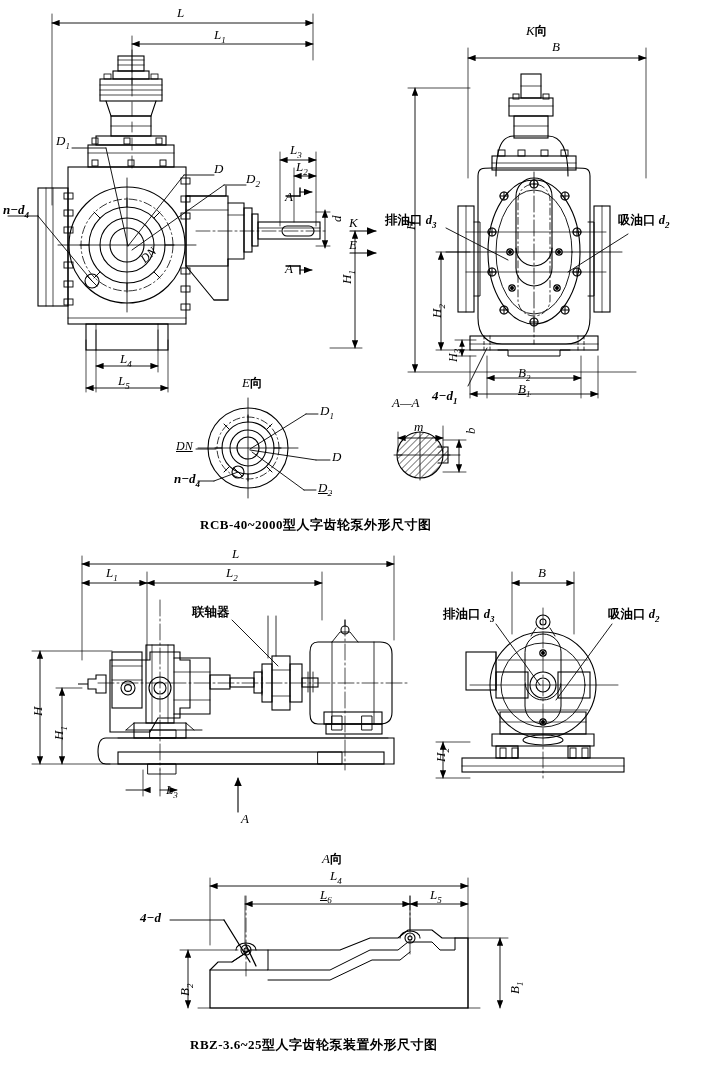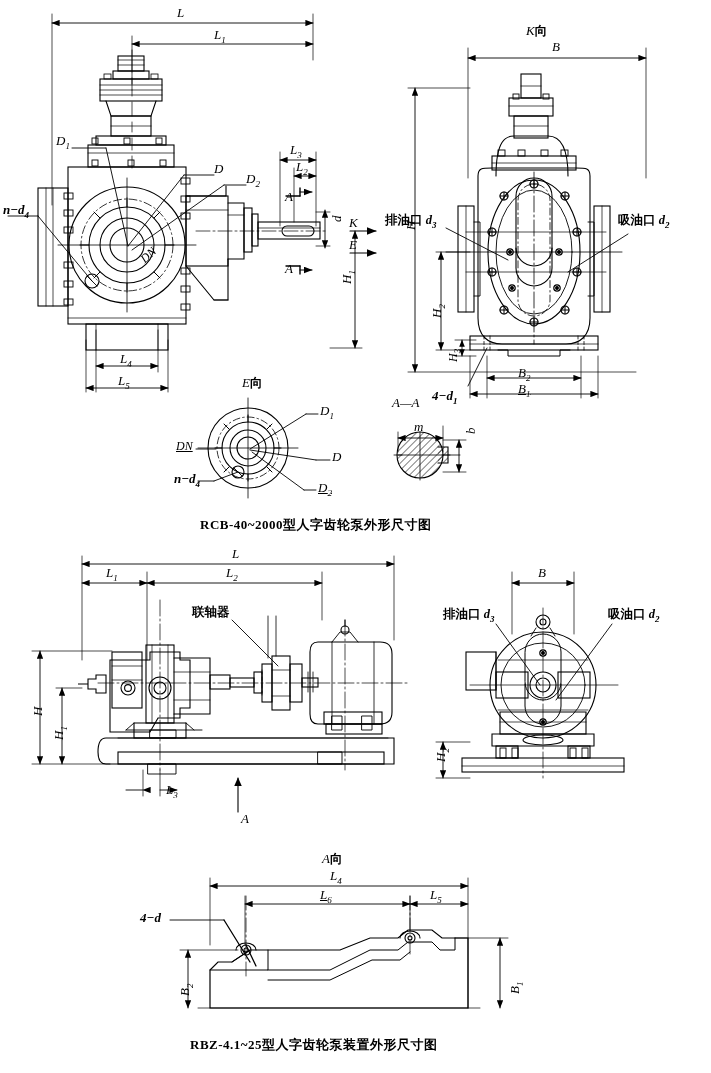--- a/index.html
+++ b/index.html
@@ -569,15 +569,15 @@
 <div class="lbl dim" style="left:434px;top:762px;transform:rotate(-90deg);transform-origin:0 0;"><span>H</span><span class="sub">2</span></div>
 
 <div class="lbl dim" style="left:322px;top:852px;font-size:13px;"><span>A</span><span class="cn" style="font-style:normal;">向</span></div>
 <div class="lbl dim" style="left:330px;top:869px;"><span>L</span><span class="sub">4</span></div>
 <div class="lbl dim" style="left:320px;top:888px;text-decoration:underline;"><span>L</span><span class="sub">6</span></div>
 <div class="lbl dim" style="left:430px;top:888px;"><span>L</span><span class="sub">5</span></div>
 <div class="lbl dimb" style="left:140px;top:911px;"><span>4−d</span></div>
 <div class="lbl dim" style="left:178px;top:996px;transform:rotate(-90deg);transform-origin:0 0;"><span>B</span><span class="sub">2</span></div>
 <div class="lbl dim" style="left:508px;top:994px;transform:rotate(-90deg);transform-origin:0 0;"><span>B</span><span class="sub">1</span></div>
 
-<div class="lbl cap" style="left:190px;top:1038px;">RBZ-4.1~25型人字齿轮泵装置外形尺寸图</div>
+<div class="lbl cap" style="left:190px;top:1038px;">RBZ-3.6~25型人字齿轮泵装置外形尺寸图</div>
 
 </div>
 
 </body></html>

